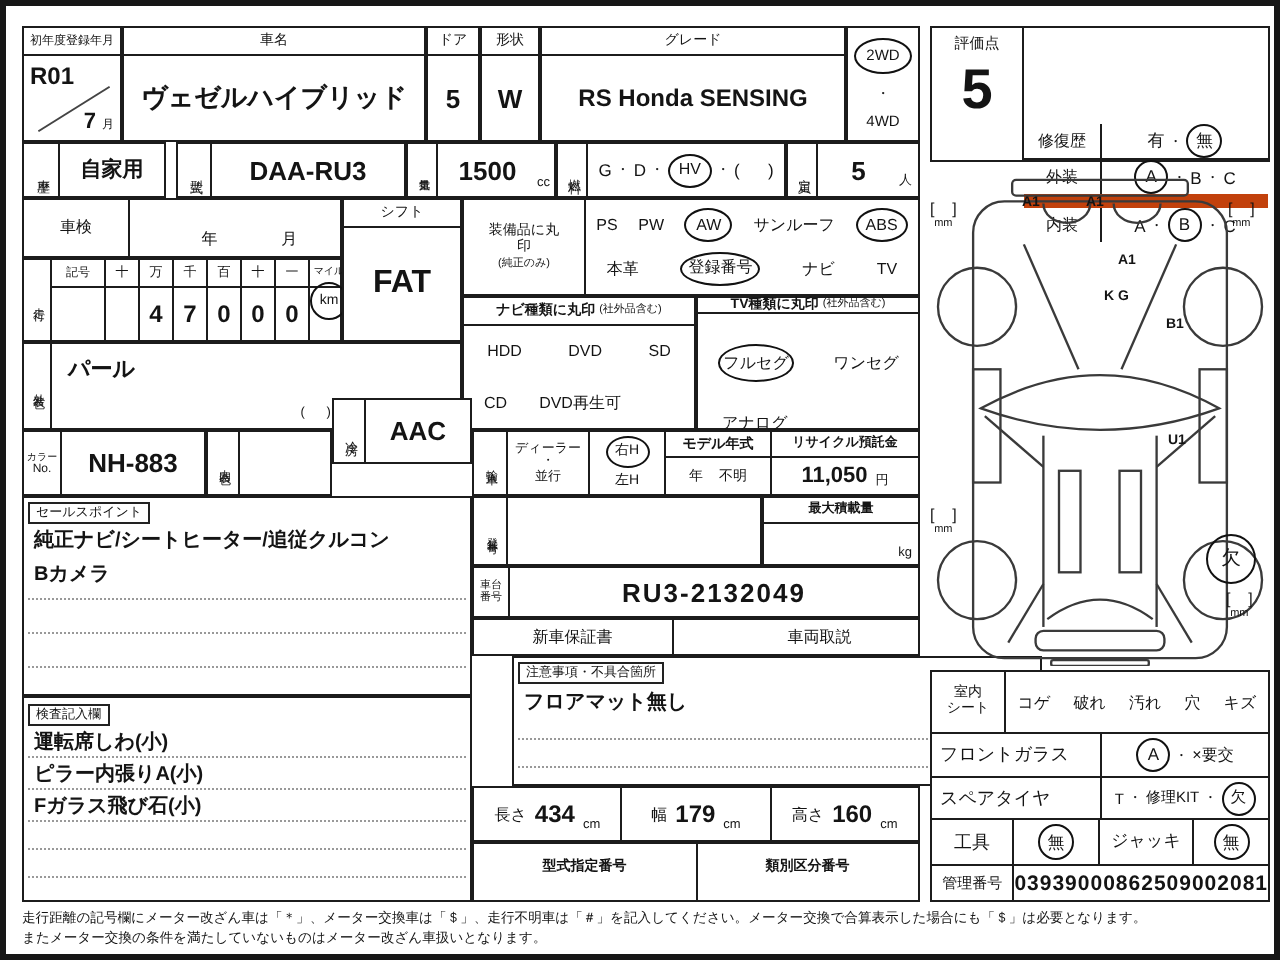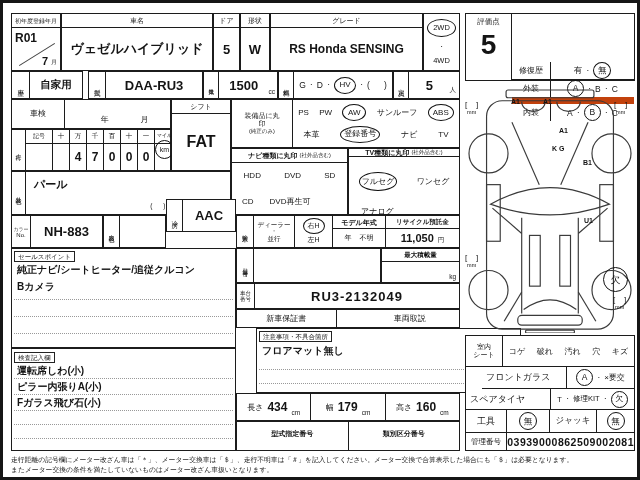--- a/index.html
+++ b/index.html
@@ -420,21 +420,21 @@
         <span style="font-size:7px;">シート</span>
       </div>
       <div class="fc" style="flex:1;justify-content:space-around;font-size:8px;">
         <span>コゲ</span>
         <span>破れ</span>
         <span>汚れ</span>
         <span>穴</span>
         <span>キズ</span>
       </div>
     </div>
-    <div style="display:flex;height:21px;border-bottom:1px solid #1c1c1c;margin-left:16px;">
+    <div style="display:flex;height:21px;border-bottom:1px solid #1c1c1c;">
       <div style="width:80px;border-right:1px solid #1c1c1c;display:flex;align-items:center;padding-left:4px;font-size:9px;">フロントガラス</div>
       <div class="fc" style="flex:1;font-size:8px;">
         <span class="circ" style="width:15px;height:15px;font-size:8.5px;">A</span>
         <span class="dt">・</span>
         <span>×要交</span>
       </div>
     </div>
     <div style="display:flex;height:20px;border-bottom:1px solid #1c1c1c;">
       <div style="width:80px;border-right:1px solid #1c1c1c;display:flex;align-items:center;padding-left:4px;font-size:9px;">スペアタイヤ</div>
       <div class="fc" style="flex:1;font-size:7.5px;">

